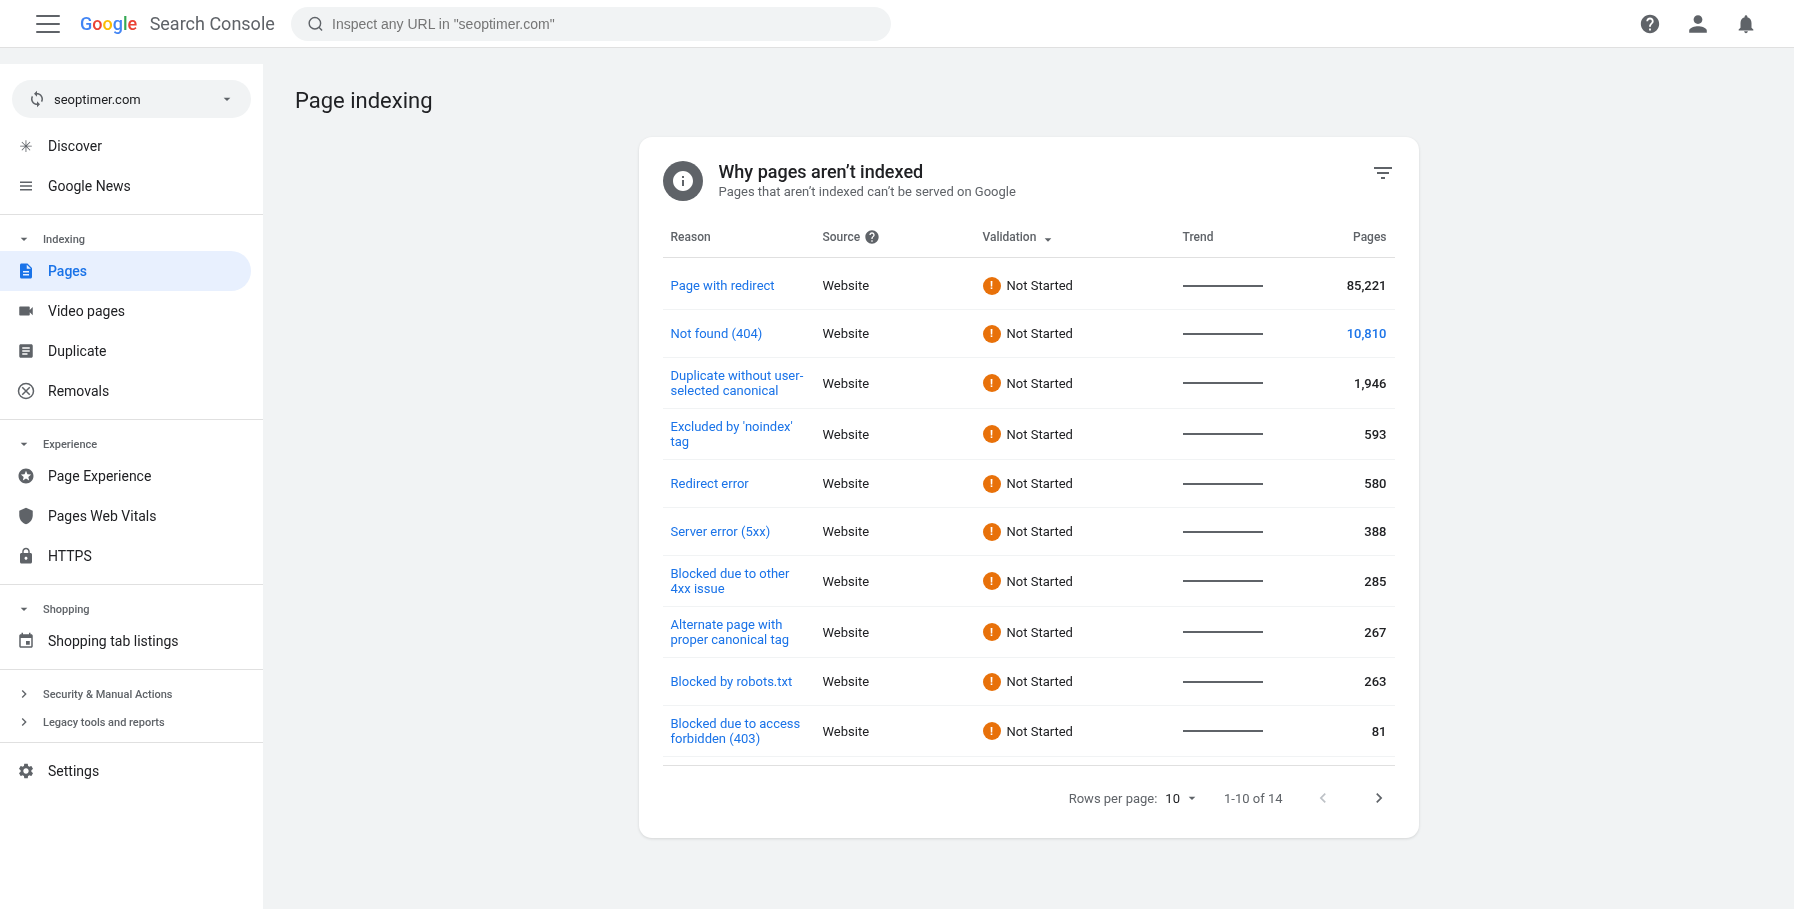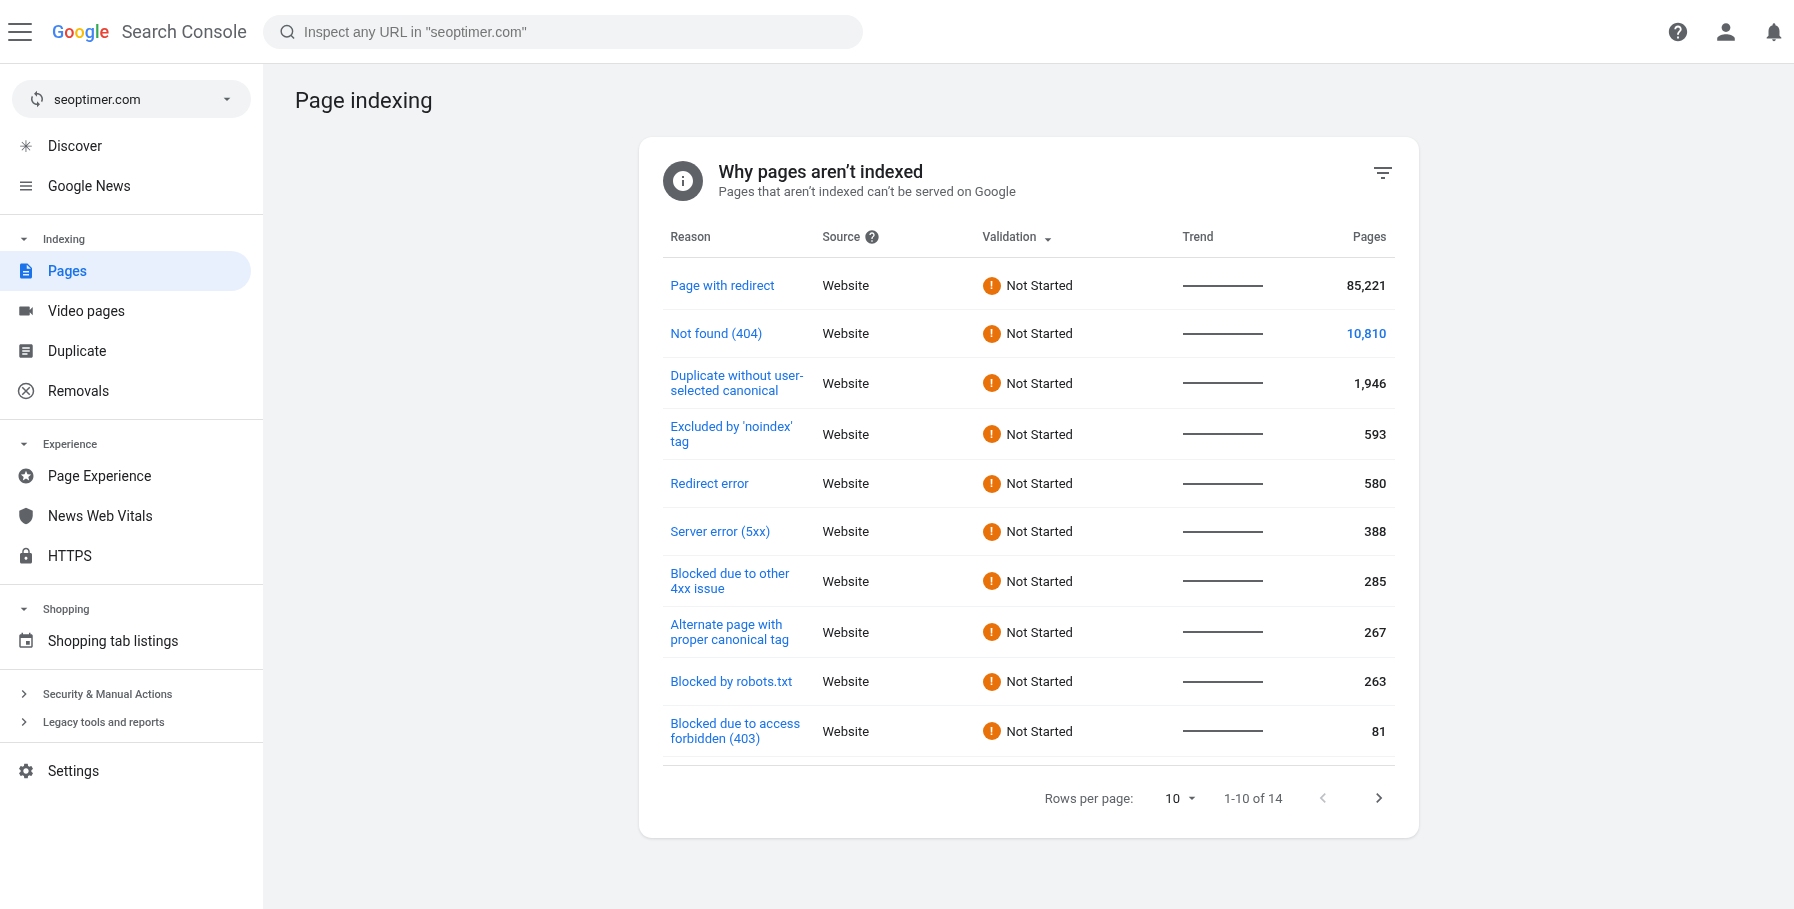--- a/index.html
+++ b/index.html
@@ -1,19 +1,19 @@
 <!DOCTYPE html>
 <html><head>
   <meta charset="utf-8">
   <style>
     * { box-sizing: border-box; margin: 0; padding: 0; }
     body { font-family: 'Google Sans', Roboto, Arial, sans-serif; background: #f1f3f4; color: #202124; font-size: 14px; display: flex; flex-direction: column; height: 100vh; overflow: hidden; }
 
     
-    .topbar { display: flex; align-items: center; background: #fff; height: 64px; padding: 0 0; border-bottom: 1px solid #e0e0e0; gap: 16px; position: fixed; top: 0; left: 0; right: 0; z-index: 100; }
+    .topbar { display: flex; align-items: center; background: #fff; height: 48px; padding: 0 28px; border-bottom: 1px solid #e0e0e0; gap: 16px; position: fixed; top: 0; left: 0; right: 0; z-index: 100; }
     .topbar-left { display: flex; align-items: center; gap: 12px; min-width: 240px; }
     .hamburger-icon { width: 24px; height: 24px; display: flex; flex-direction: column; justify-content: space-around; cursor: pointer; }
     .hamburger-icon span { display: block; height: 2px; background: #5f6368; border-radius: 1px; }
     .logo { display: flex; align-items: center; gap: 4px; font-size: 18px; font-weight: 400; color: #5f6368; }
     .logo-google { font-weight: 500; }
     .logo-g { color: #4285f4; }
     .logo-o1 { color: #ea4335; }
     .logo-o2 { color: #fbbc04; }
     .logo-g2 { color: #4285f4; }
     .logo-l { color: #34a853; }
@@ -59,21 +59,21 @@
     .table-cell.align-right { justify-content: flex-end; }
     .table-cell.pages-count { color: #1a73e8; font-weight: 500; justify-content: flex-end; }
     .table-cell.pages-count.black { color: #202124; }
     .validation-badge { display: flex; align-items: center; gap: 6px; font-size: 13px; color: #202124; }
     .validation-icon { width: 18px; height: 18px; border-radius: 50%; background: #e8710a; color: #fff; display: flex; align-items: center; justify-content: center; font-size: 11px; font-weight: 700; flex-shrink: 0; }
     .trend-line { height: 2px; background: #5f6368; width: 80px; display: block; }
 
     
     .pagination { display: flex; align-items: center; justify-content: flex-end; gap: 24px; padding-top: 16px; margin-top: 8px; border-top: 1px solid #e0e0e0; }
     .rows-per-page { display: flex; align-items: center; gap: 8px; font-size: 13px; color: #5f6368; }
-    .rows-select { display: flex; align-items: center; gap: 4px; border: none; background: transparent; font-size: 13px; cursor: pointer; color: #202124; margin-left: 24px; }
+    .rows-select { display: flex; align-items: center; gap: 4px; border: none; background: transparent; font-size: 13px; cursor: pointer; color: #202124; }
     .pagination-info { font-size: 13px; color: #5f6368; }
     .pagination-btn { width: 32px; height: 32px; border-radius: 50%; display: flex; align-items: center; justify-content: center; cursor: pointer; color: #5f6368; border: none; background: transparent; font-size: 18px; }
     .pagination-btn.disabled { color: #bdc1c6; cursor: default; }
   </style>
 </head>
 <body>
 
 <div class="topbar">
   <div class="topbar-left">
     <button class="icon-btn">
@@ -209,21 +209,21 @@
       </span>
       <span>Page Experience</span>
     </div>
 
     <div class="sidebar-item">
       <span class="item-icon">
         <svg width="18" height="18" viewBox="0 0 24 24" fill="#5f6368">
             <path d="M12 1L3 5v6c0 5.55 3.84 10.74 9 12 5.16-1.26 9-6.45 9-12V5l-9-4z"></path>
           </svg>
       </span>
-      <span>News Web Vitals</span>
+      <span>Pages Web Vitals</span>
     </div>
 
     <div class="sidebar-item">
       <span class="item-icon">
         <svg width="18" height="18" viewBox="0 0 24 24" fill="#5f6368">
             <path d="M18 8h-1V6c0-2.76-2.24-5-5-5S7 3.24 7 6v2H6c-1.1 0-2 .9-2 2v10c0 1.1.9 2 2 2h12c1.1 0 2-.9 2-2V10c0-1.1-.9-2-2-2zm-6 9c-1.1 0-2-.9-2-2s.9-2 2-2 2 .9 2 2-.9 2-2 2zm3.1-9H8.9V6c0-1.71 1.39-3.1 3.1-3.1 1.71 0 3.1 1.39 3.1 3.1v2z"></path>
           </svg>
       </span>
       <span>HTTPS</span>
     </div>

